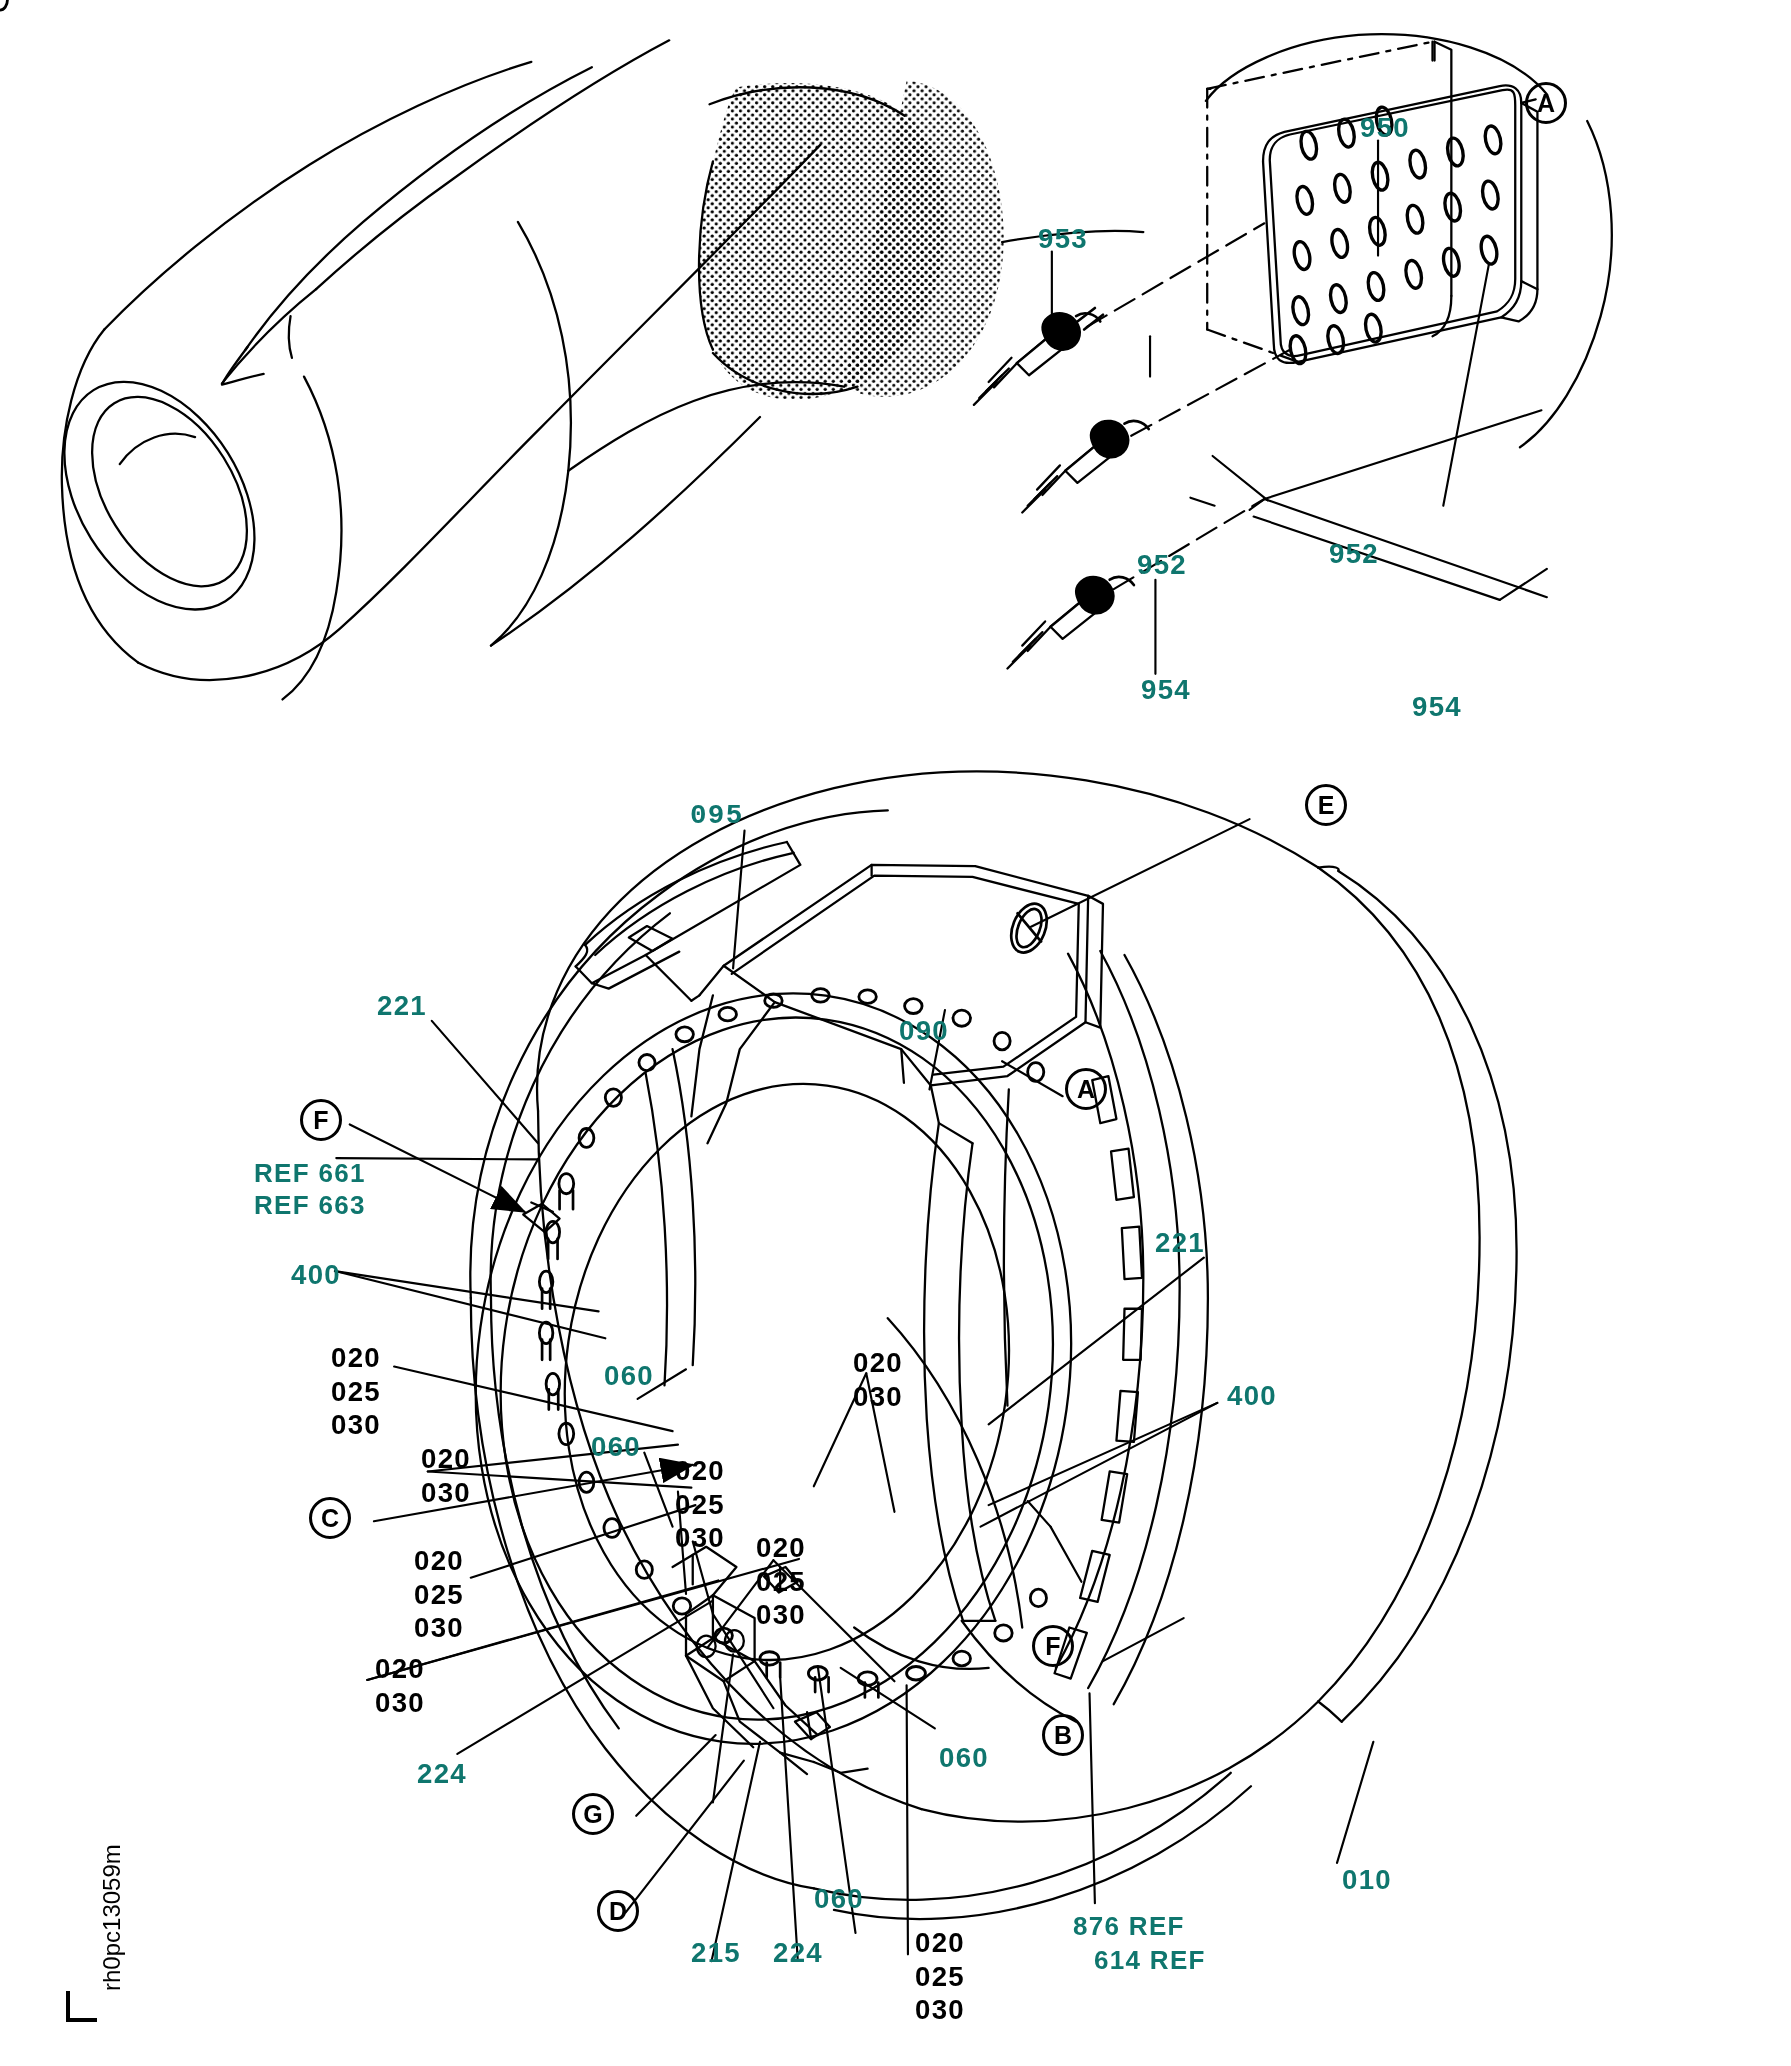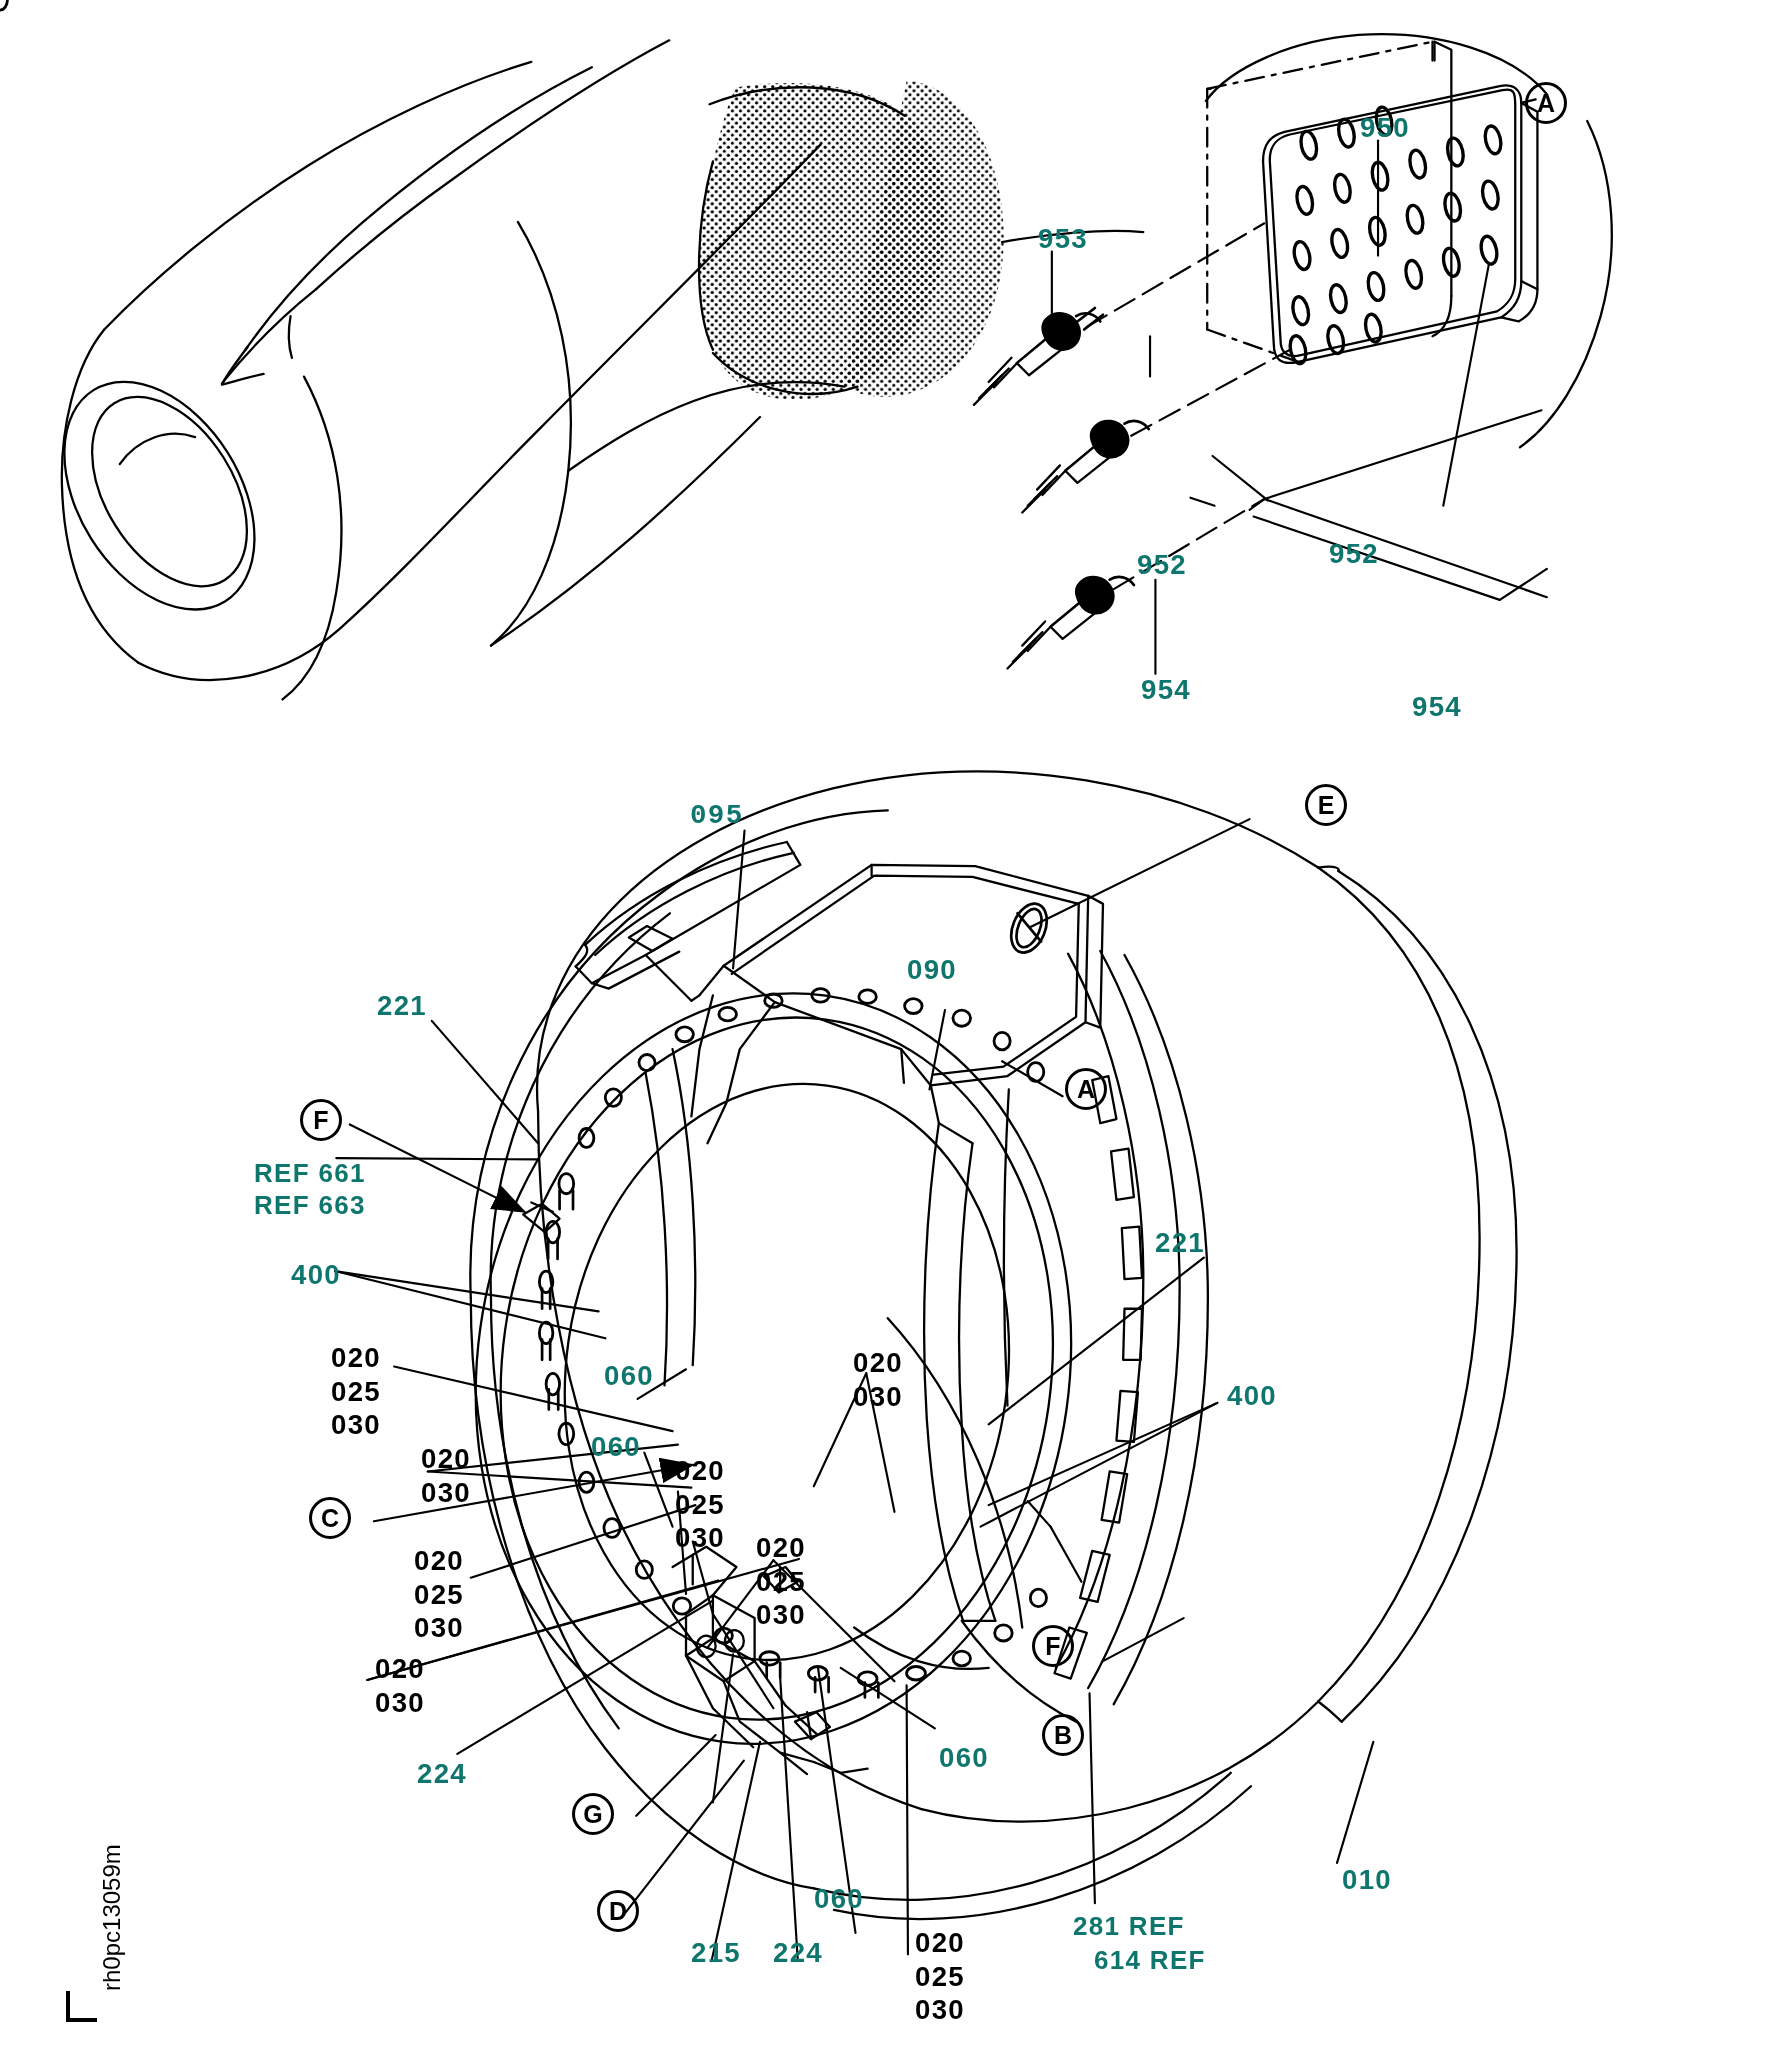--- a/index.html
+++ b/index.html
@@ -391,21 +391,21 @@
   <div class="bubble" style="left:1305px;top:784px;">E</div>
   <div class="bubble" style="left:1065px;top:1068px;">A</div>
   <div class="bubble" style="left:300px;top:1099px;">F</div>
   <div class="bubble" style="left:309px;top:1497px;">C</div>
   <div class="bubble" style="left:572px;top:1793px;">G</div>
   <div class="bubble" style="left:597px;top:1890px;">D</div>
   <div class="bubble" style="left:1032px;top:1625px;">F</div>
   <div class="bubble" style="left:1042px;top:1714px;">B</div>
 
   <div class="lbl" style="left:690px;top:800px;font-family:Liberation Mono, monospace;">095</div>
-  <div class="lbl" style="left:899px;top:954px;margin-left:8px;">090</div>
+  <div class="lbl" style="left:899px;top:1015px;">090</div>
   <div class="lbl" style="left:377px;top:990px;">221</div>
   <div class="lbl" style="left:1155px;top:1227px;">221</div>
 
   <div class="lbl small" style="left:254px;top:1158px;">REF 661</div>
   <div class="lbl small" style="left:254px;top:1190px;">REF 663</div>
 
   <div class="lbl" style="left:291px;top:1259px;">400</div>
   <div class="lbl" style="left:1227px;top:1380px;">400</div>
 
   <div class="stack" style="left:311px;top:1341px;">020
@@ -433,20 +433,20 @@
   <div class="lbl" style="left:604px;top:1360px;">060</div>
   <div class="lbl" style="left:591px;top:1431px;">060</div>
   <div class="lbl" style="left:939px;top:1742px;">060</div>
   <div class="lbl" style="left:814px;top:1883px;">060</div>
 
   <div class="lbl" style="left:417px;top:1758px;">224</div>
   <div class="lbl" style="left:773px;top:1937px;">224</div>
   <div class="lbl" style="left:691px;top:1937px;">215</div>
 
   <div class="lbl" style="left:1342px;top:1864px;">010</div>
-  <div class="lbl small" style="left:1073px;top:1911px;">281 REF</div>
+  <div class="lbl small" style="left:1073px;top:1911px;">876 REF</div>
   <div class="lbl small" style="left:1094px;top:1945px;">614 REF</div>
 
   <div class="sheetcode" style="left:98px;top:1991px;">rh0pc13059m</div>
   <div class="cornermark" style="left:66px;top:1991px;"></div>
 
 </div>
 
 
 </body></html>

